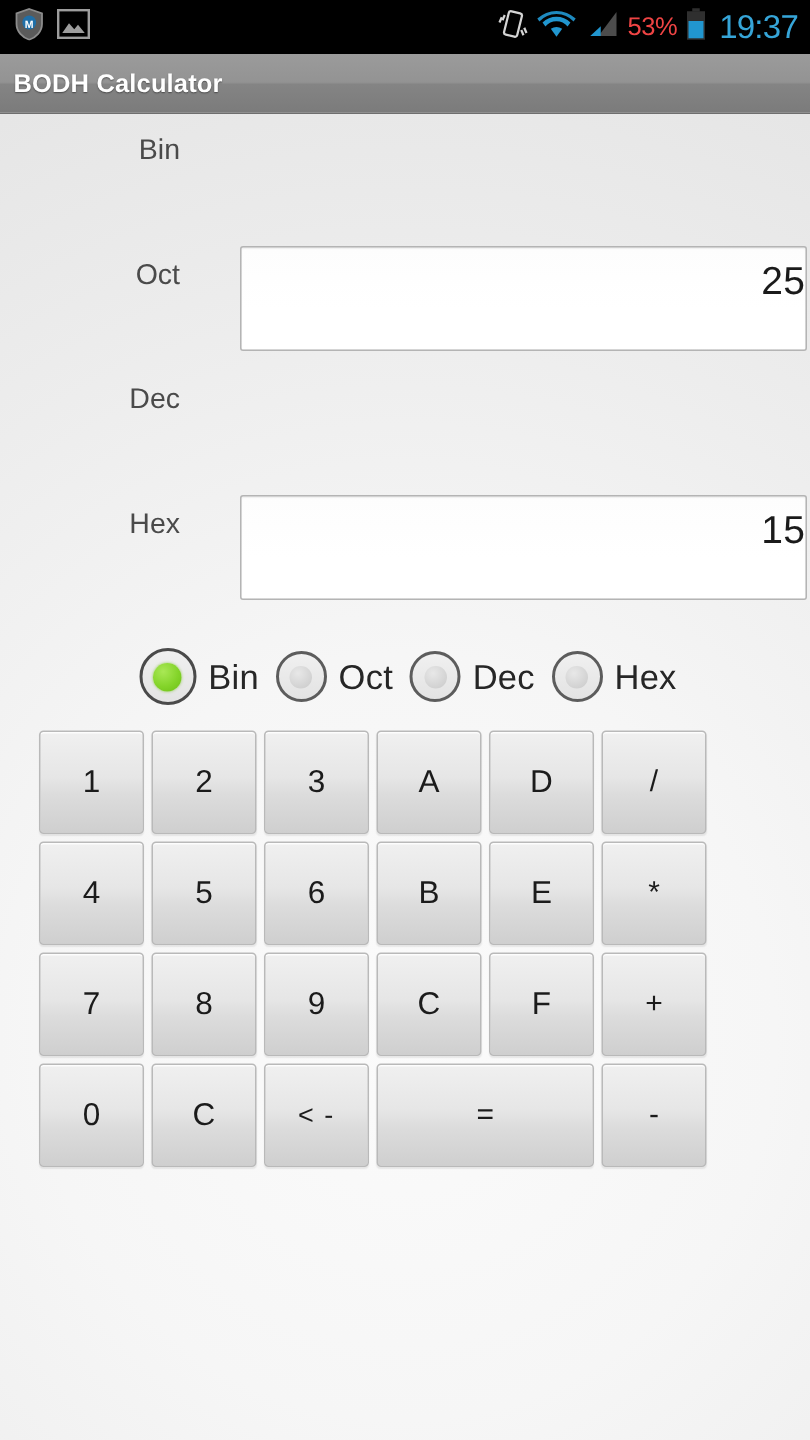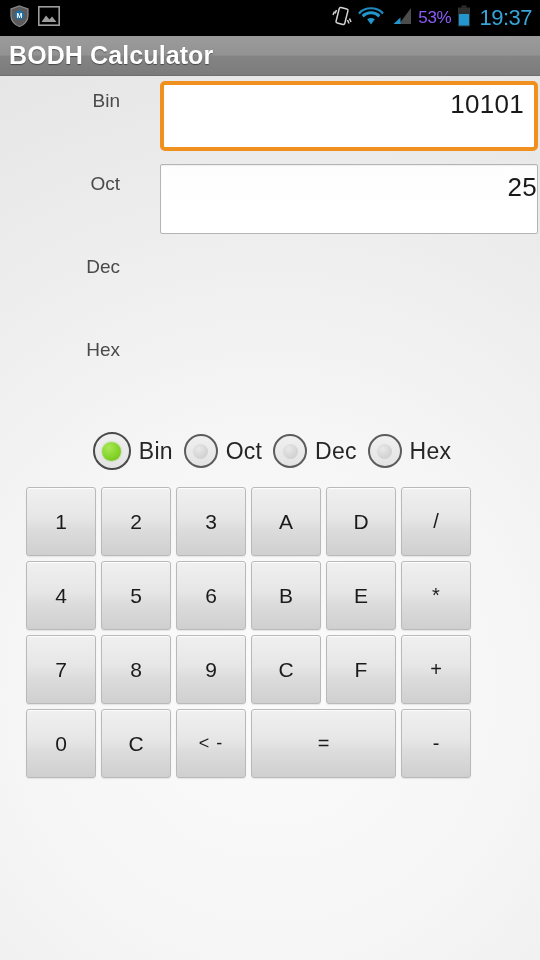--- a/index.html
+++ b/index.html
@@ -32,21 +32,21 @@
   .sb-right { margin-left: auto; display: flex; align-items: center; gap: 6px; }
 
   .icon-shield { display: block; }
   .icon-photo  { display: block; }
   .icon-vibrate{ display: block; }
   .icon-wifi   { display: block; }
   .icon-signal { display: block; }
   .icon-battery{ display: block; }
 
   .sb-battery-pct {
-    color: #8b5cf6;
+    color: #ef4444;
     font-size: 17px;
     letter-spacing: -0.3px;
     font-family: "Liberation Sans", sans-serif;
   }
   .sb-clock {
     color: #36a5d8;
     font-size: 22px;
     letter-spacing: -0.5px;
     margin-left: 2px;
     font-family: Liberation Sans, sans-serif;
@@ -56,21 +56,21 @@
   .actionbar {
     height: 40px;
     background: linear-gradient(to bottom, #9b9b9b 0%, #939393 48%, #848484 52%, #7b7b7b 100%);
     display: flex;
     align-items: center;
     padding-left: 9px;
     border-bottom: 1px solid #6e6e6e;
   }
   .actionbar-title {
     color: #ffffff;
-    font-size: 25px;
+    font-size: 17px;
     font-weight: bold;
     text-shadow: 0 1px 1px rgba(0,0,0,.45);
     letter-spacing: 0.1px;
   }
 
   
   .content {
     position: relative;
     padding-top: 5px;
     border-radius: 28px;
@@ -259,38 +259,38 @@
   </div>
 
   <div class="actionbar">
     <span class="actionbar-title">BODH Calculator</span>
   </div>
 
   <div class="content">
 
     <div class="field-row">
       <div class="field-label">Bin</div>
-      <div class="field-box focused">
-        <span class="field-value">10101</span>
-      </div>
     </div>
 
     <div class="field-row">
       <div class="field-label">Oct</div>
       <div class="field-box">
         <span class="field-value">25</span>
       </div>
     </div>
 
     <div class="field-row">
       <div class="field-label">Dec</div>
     </div>
 
     <div class="field-row">
       <div class="field-label">Hex</div>
+      <div class="field-box">
+        <span class="field-value">15</span>
+      </div>
     </div>
 
     <div class="radio-row">
       <div class="radio-item selected">
         <span class="radio-circle">
           <span class="dot"></span>
         </span>
         <span class="radio-label">Bin</span>
       </div>
       <div class="radio-item">

